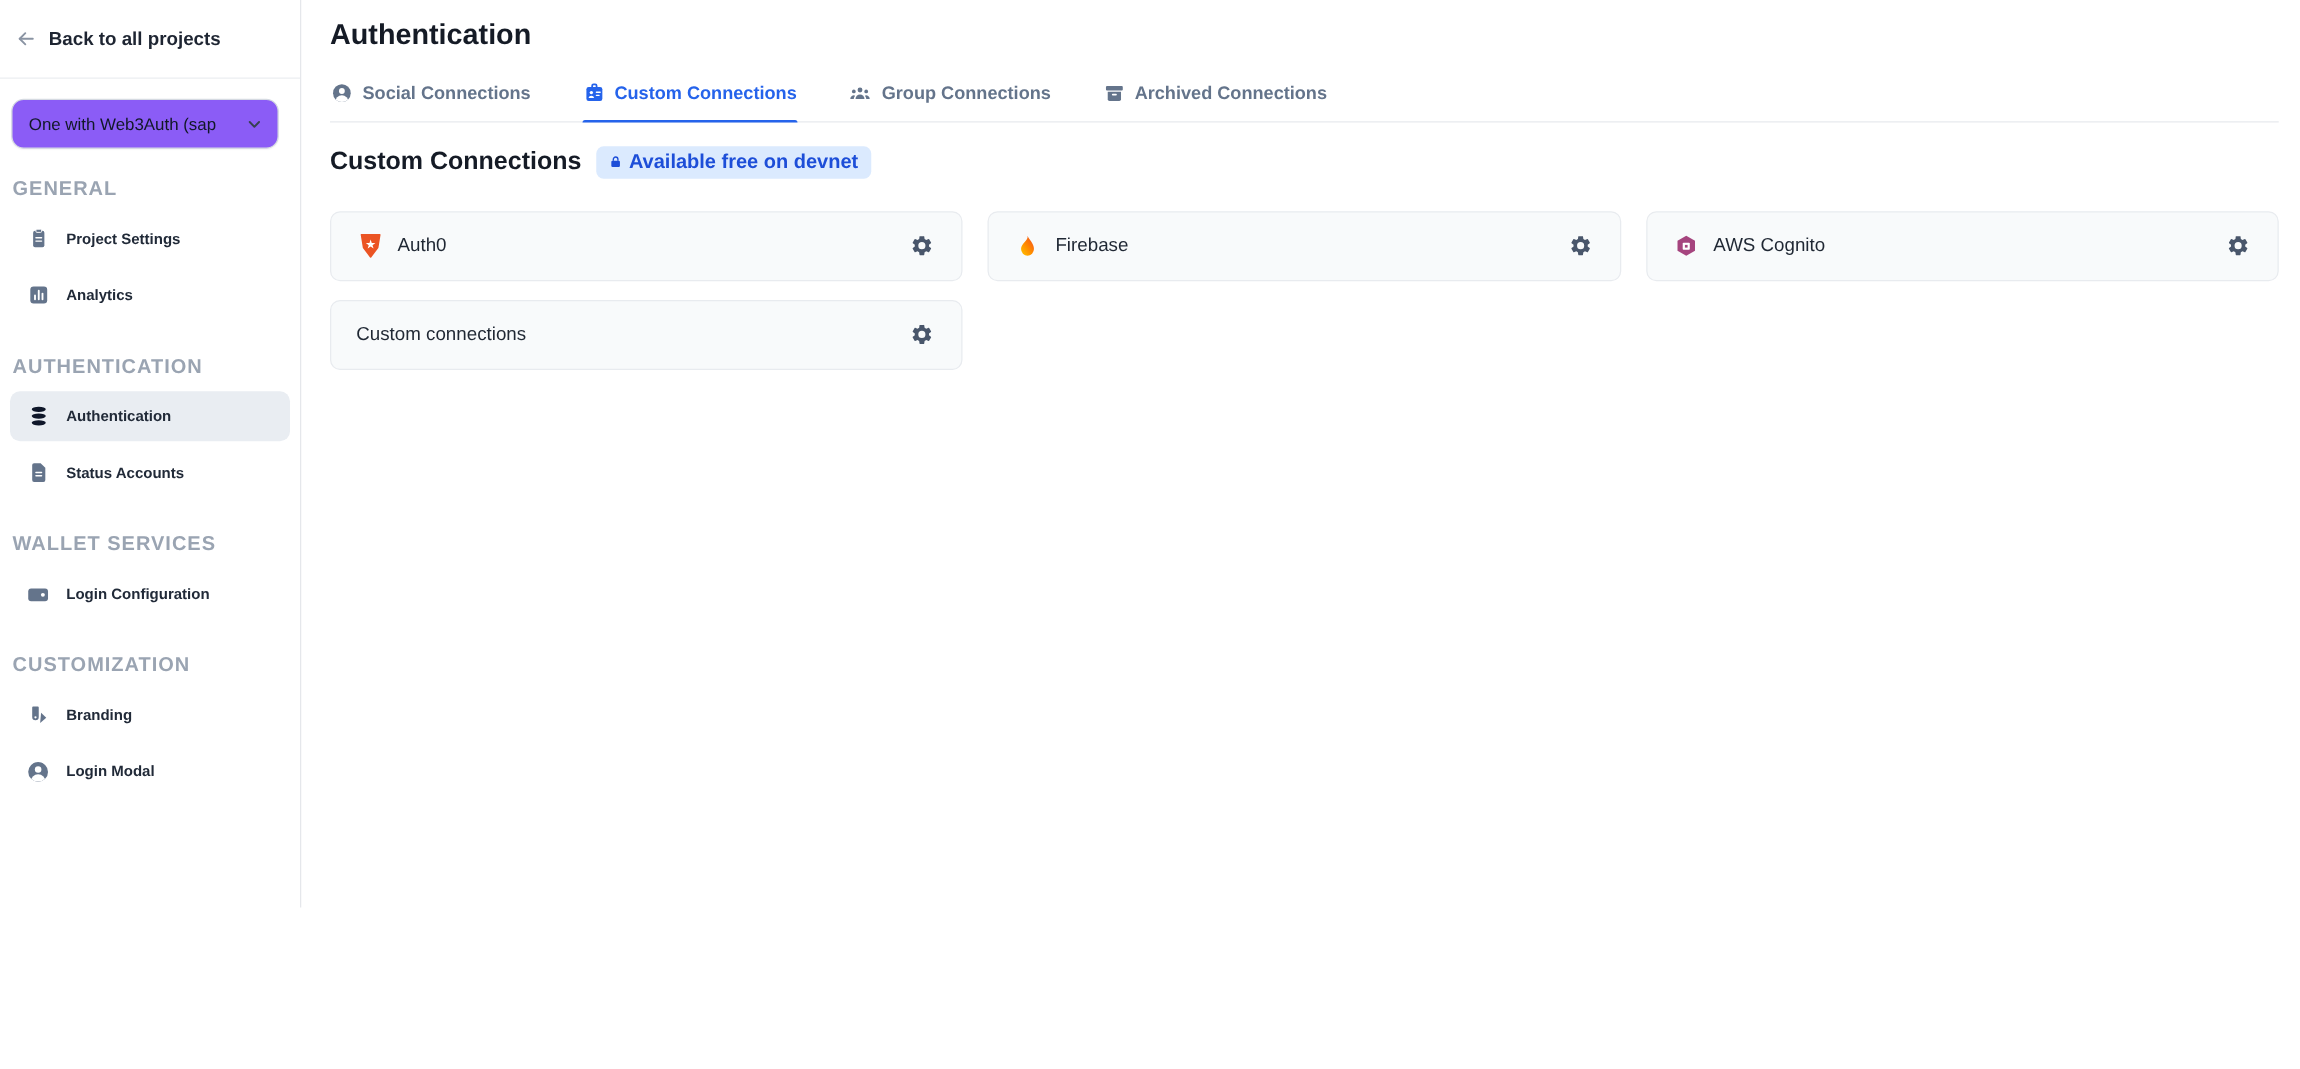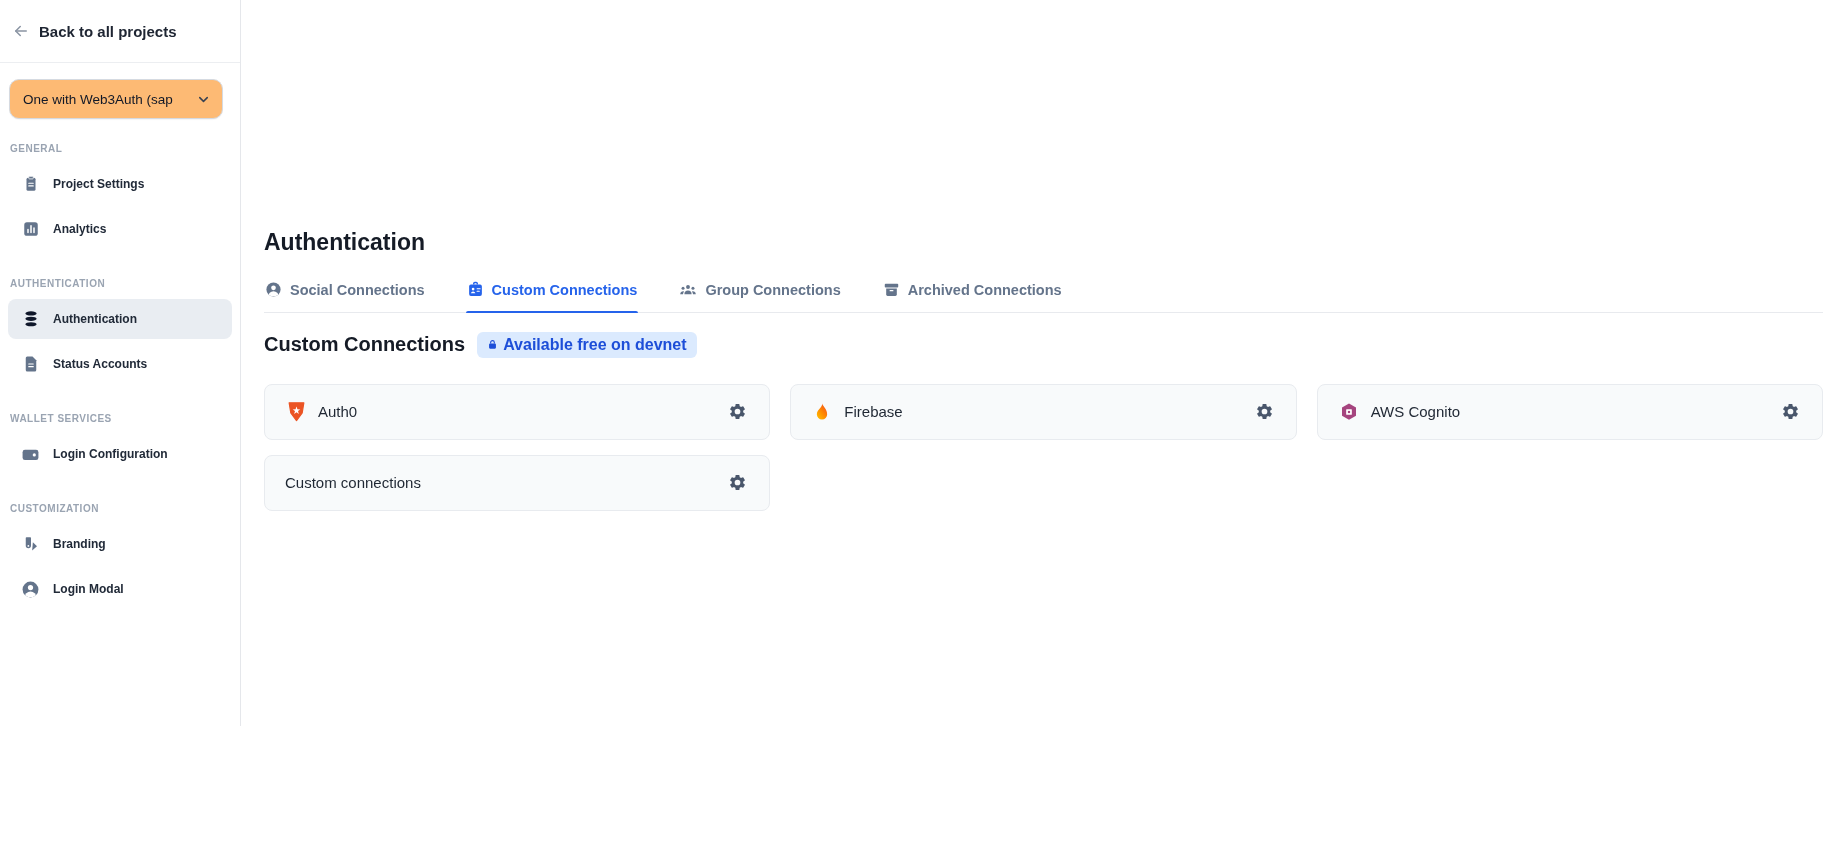--- a/index.html
+++ b/index.html
@@ -2,51 +2,51 @@
 <html style="--accent: #2563eb; --badge-bg: #dbeafe; --badge-text: #1d4ed8; --card-bg: #f8fafb; --card-border: #e8ebef; --sidebar-active-bg: #e9edf2; --auth0: #eb5424; --cognito: #a5447e; --firebase1: #FFC400; --firebase2: #FF8A00; --firebase3: #F4511E;"><head>
 <meta charset="utf-8">
 <style>
   html,body{margin:0;padding:0;background:#fff;}
   body{
     width:1840px;height:855px;overflow:hidden;
     font-family:"Liberation Sans", sans-serif;
     color:#1a2230;
     -webkit-font-smoothing:antialiased;
   }
-  .app{display:flex;width:1840px;height:726px;align-items:center;}
+  .app{display:flex;width:1840px;height:726px;}
 
   
   .sidebar{
     width:240px;min-width:240px;height:100%;
     border-right:1px solid #e5e7eb;
     display:flex;flex-direction:column;
     background:#fff;
   }
   .sb-header{
     height:62px;display:flex;align-items:center;gap:9px;
     padding:0 12px;border-bottom:1px solid #eceef1;
     cursor:pointer;
   }
   .sb-header .back-arrow{color:#8a94a3;display:flex;}
   .sb-header span{font-size:15px;font-weight:600;color:#1e2532;}
 
   .sb-select{
     margin:16px 17px 0 9px;height:38px;
-    border:1px solid #d5dae1;border-radius:10px;background:#fdba74;
+    border:1px solid #d5dae1;border-radius:10px;background:#8b5cf6;
     display:flex;align-items:center;gap:6px;padding:0 11px 0 13px;
     cursor:pointer;box-shadow:0 1px 1px rgba(16,24,40,.04);
   }
   .sb-select .sel-value{
     flex:1;font-size:13.5px;color:#111827;white-space:nowrap;overflow:hidden;
   }
   .sb-select .chev{color:#374151;display:flex;flex-shrink:0;}
 
   .sb-label{
     padding:0 10px;margin:24px 0 10px;
-    font-size:10px;font-weight:700;letter-spacing:.05em;
+    font-size:16px;font-weight:700;letter-spacing:.05em;
     color:#9aa4b2;text-transform:uppercase;
   }
   .sb-item{
     height:40px;margin:0 8px 5px;padding:0 13px;
     display:flex;align-items:center;gap:13px;
     border-radius:8px;cursor:pointer;
   }
   .sb-item .ic{color:#64748b;display:flex;width:19px;justify-content:center;}
   .sb-item span{font-size:12px;font-weight:700;color:#212a38;}
   .sb-item.active{background:var(--sidebar-active-bg,#e9edf2);}

